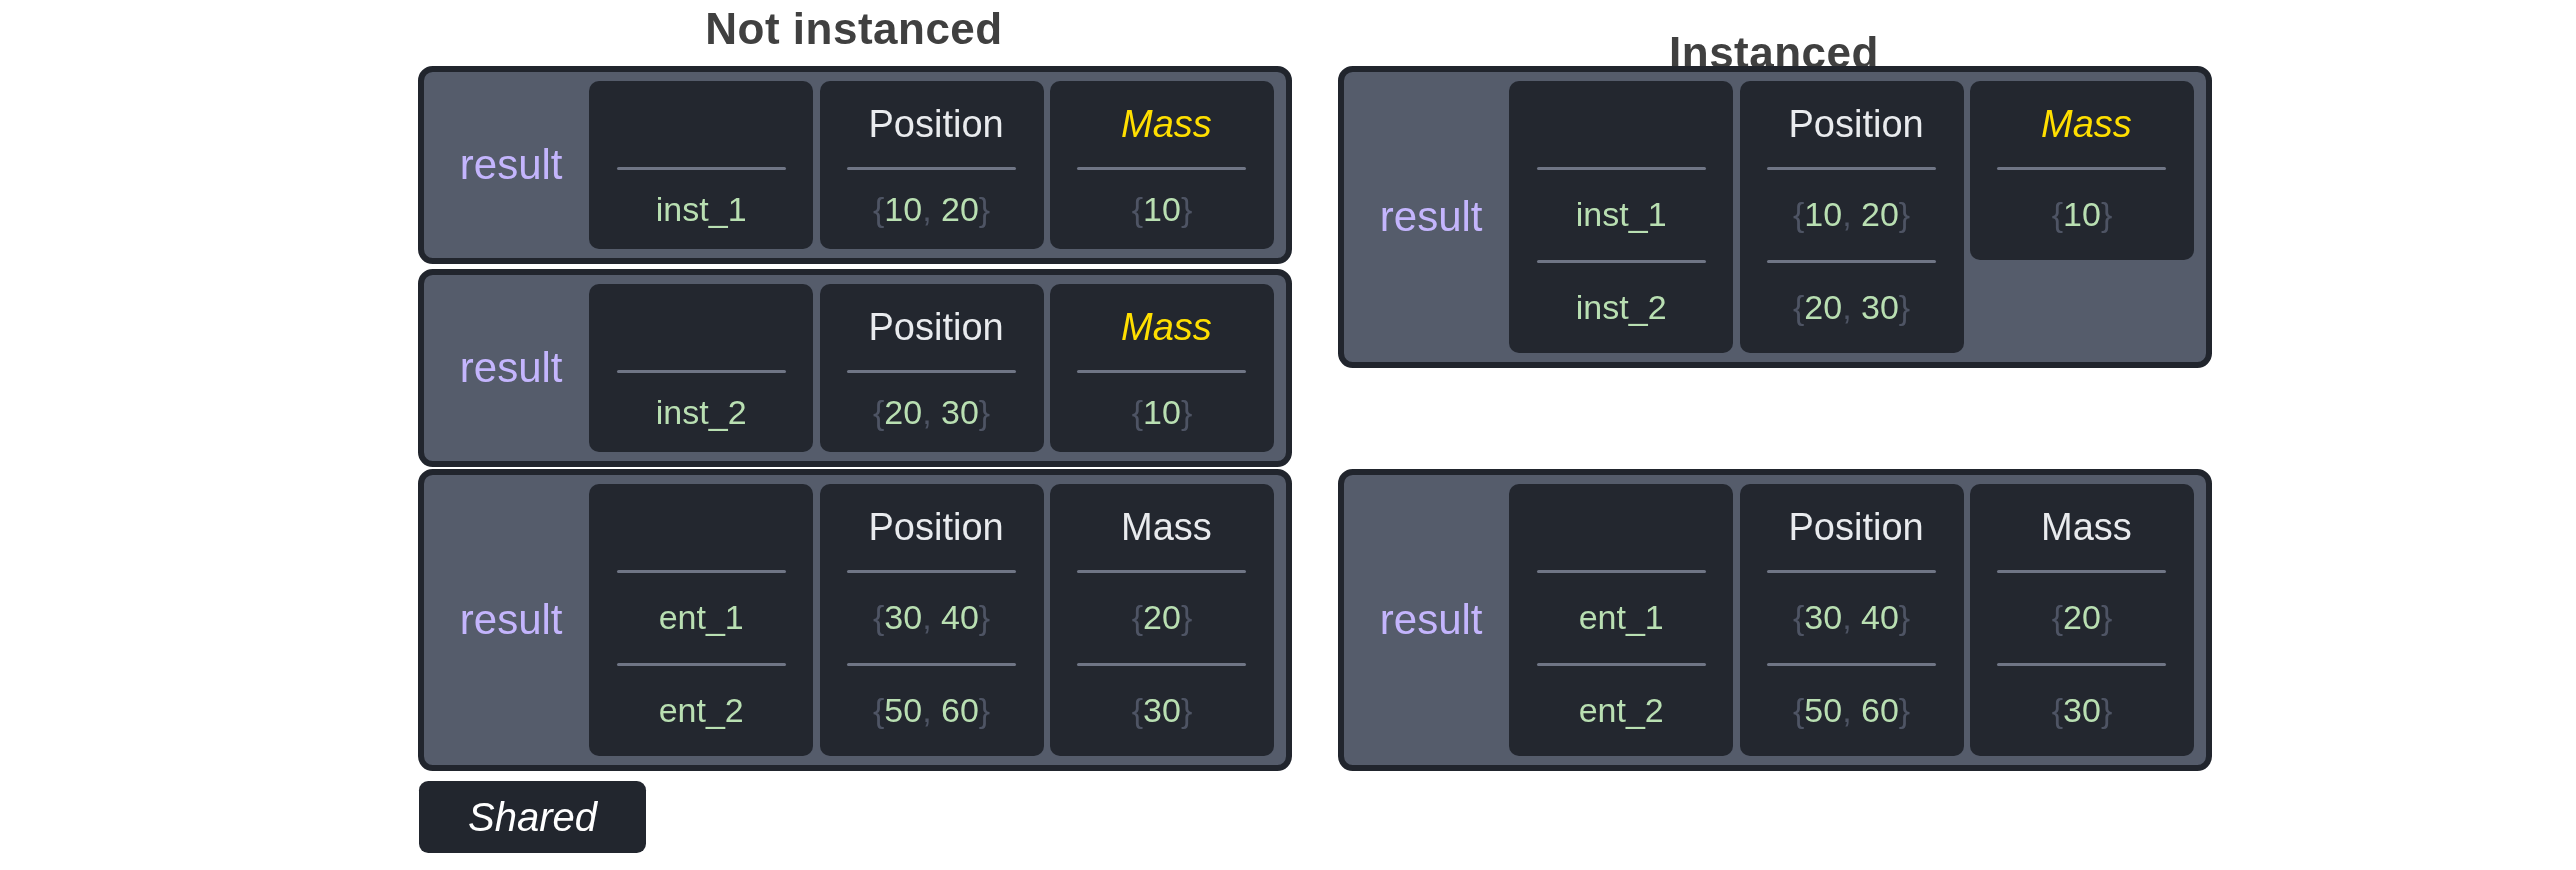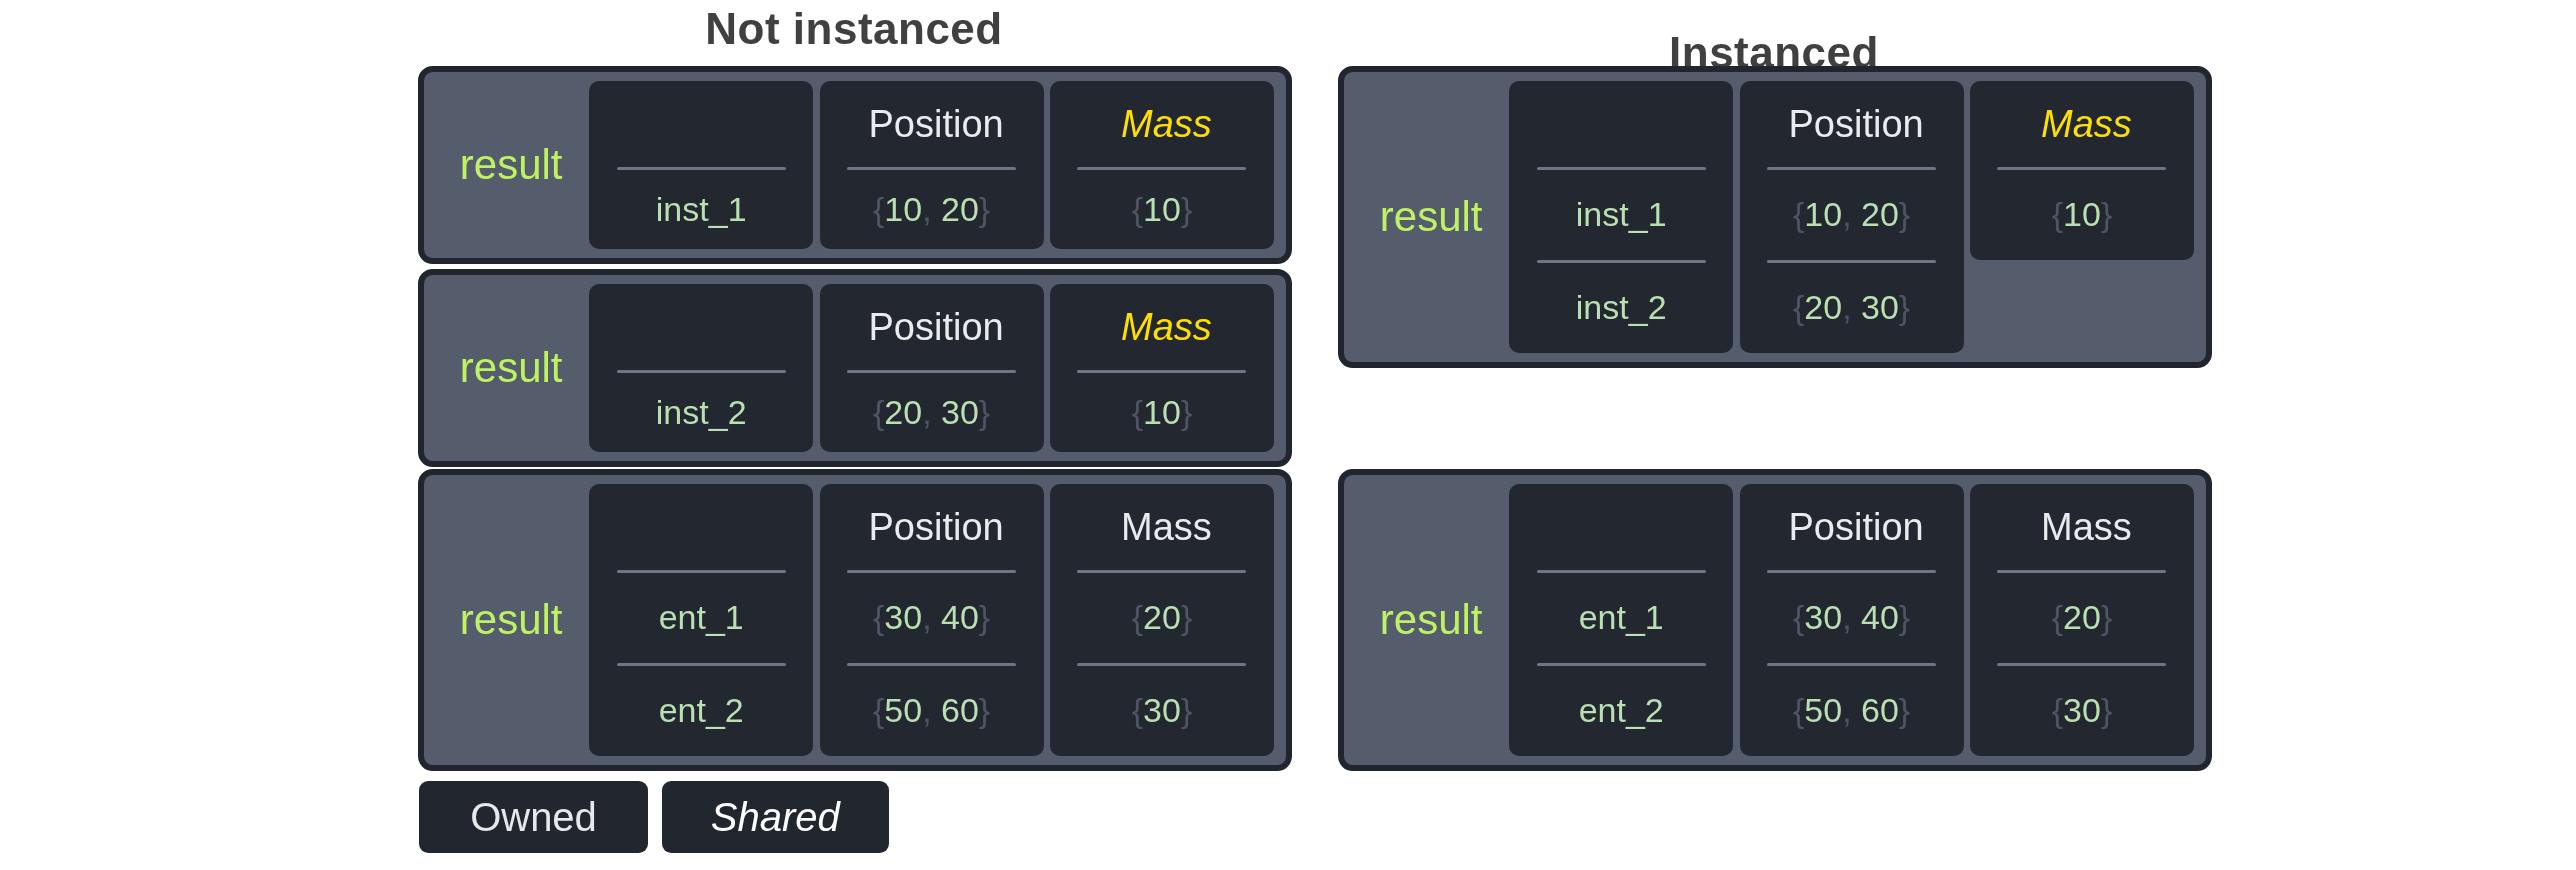--- a/index.html
+++ b/index.html
@@ -19,21 +19,21 @@
     width:874px;background:#555c6b;border:6.4px solid #21252d;border-radius:14.7px;
     padding:9.2px;
   }
   .pos-not-instanced-1{left:418px;top:66px;}
   .pos-not-instanced-2{left:418px;top:269px;}
   .pos-not-instanced-3{left:418px;top:469px;}
   .pos-instanced-1{left:1338px;top:66px;}
   .pos-instanced-2{left:1338px;top:469px;}
 
   .box-label{
-    flex:0 0 156px;text-align:center;font-size:42px;color:#bef264;
+    flex:0 0 156px;text-align:center;font-size:42px;color:#c4b5fd;
   }
   .cells{display:flex;gap:6.4px;align-items:flex-start;}
   .cell{
     flex:0 0 224px;width:224px;background:#23272f;border-radius:10px;
     box-sizing:border-box;
   }
   .hdr{
     height:86px;display:flex;align-items:center;justify-content:center;
     font-size:38px;color:#e9ebee;white-space:pre;margin-left:9px;
   }
@@ -175,21 +175,18 @@
             <div class="div-line"></div>
             <div class="vrow"><span class="brace">{</span><span class="num">20</span><span class="brace">}</span></div>
             <div class="div-line"></div>
             <div class="vrow"><span class="brace">{</span><span class="num">30</span><span class="brace">}</span></div>
           </div>
         </div>
       </div>
     </div>
 
   <div class="legend">
-    <div class="chip chip-owned">
-      <span>Owned</span>
-    </div>
     <div class="chip chip-shared">
       <span>Shared</span>
     </div>
   </div>
 </div>
 
 
 </body></html>

